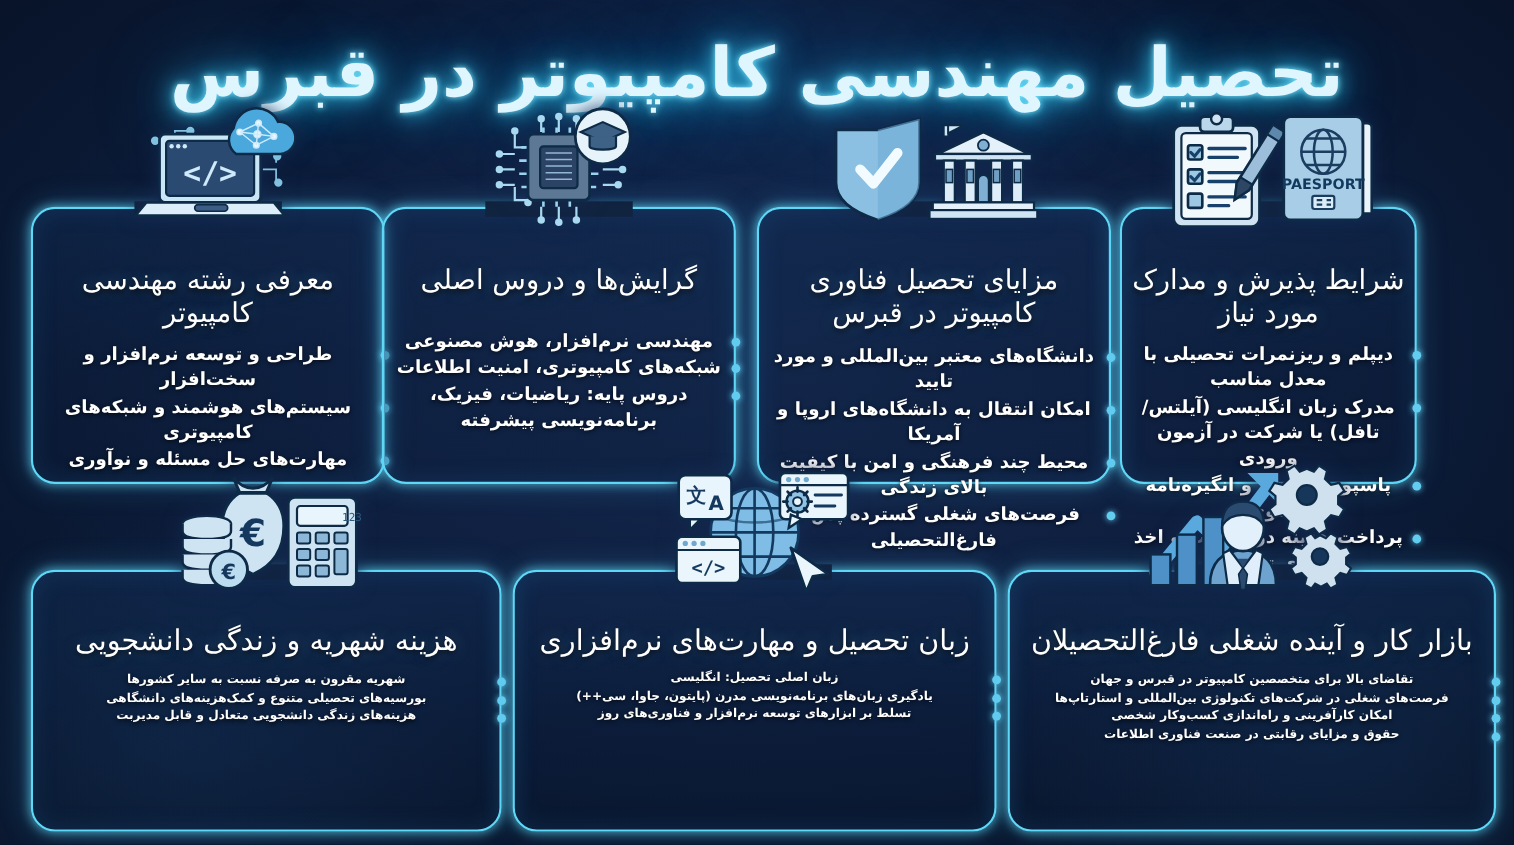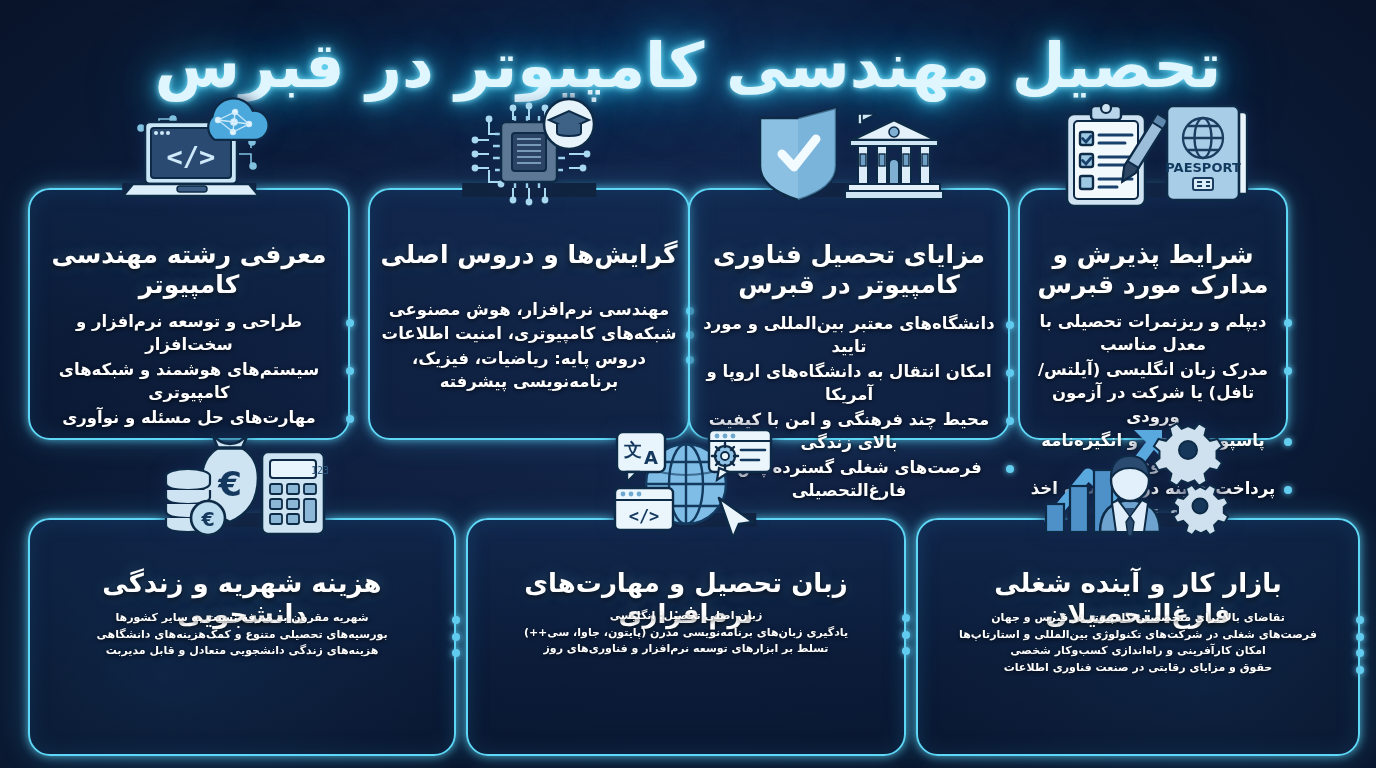--- a/index.html
+++ b/index.html
@@ -55,21 +55,21 @@
     background:#10233f;
   }
   .icon-wrap{
     position:absolute;left:50%;transform:translateX(-50%);
     display:flex;align-items:flex-end;justify-content:center;
     filter:drop-shadow(0 0 8px rgba(20,40,80,.9));
     pointer-events:none;
   }
   .c-title{
     position:absolute;left:8px;right:8px;
-    text-align:center;font-weight:bold;color:#ffffff;
+    text-align:center;font-weight:normal;color:#ffffff;
     line-height:1.18;
     text-shadow:0 2px 6px rgba(0,0,0,.85), 0 0 14px rgba(120,200,240,.35);
   }
   .bullets{
     position:absolute;left:10px;right:10px;
     list-style:none;margin:0;padding:0;
     text-align:center;color:#ffffff;font-weight:bold;line-height:1.42;
     text-shadow:0 1px 4px rgba(0,0,0,.8);
   }
   .bullets li{position:relative;padding:0 0 0 0;margin:0 0 1px 0;}
@@ -141,21 +141,21 @@
       </svg>
     </div>
     <div class="c-title">معرفی رشته مهندسی کامپیوتر</div>
     <ul class="bullets" style="top:122px;">
       <li><span class="bl">طراحی و توسعه نرم‌افزار و سخت‌افزار</span></li>
       <li><span class="bl">سیستم‌های هوشمند و شبکه‌های کامپیوتری</span></li>
       <li><span class="bl">مهارت‌های حل مسئله و نوآوری</span></li>
     </ul>
   </div>
 
-  <div class="card r1" style="left:368px;width:322px;padding-left:24px;">
+  <div class="card r1" style="left:347px;width:322px;padding-left:24px;">
     <div class="frame">
         <div class="notch"></div>
       </div>
     <div class="icon-wrap">
       <svg width="152" height="104" viewBox="0 0 152 104">
         <g stroke="#a8d9f0" stroke-width="2" fill="none">
           <path d="M36 20v12h10M36 52h-12M36 68v12h12M60 18v-10M76 18v-12M92 18v-10M60 86v10M76 86v12M92 86v10
                    M116 38h12M116 52h16M116 66h12M24 38h12M24 66h12"></path>
         </g>
         <g fill="#a8d9f0">
@@ -272,21 +272,21 @@
           <ellipse cx="156" cy="36" rx="8.5" ry="20"></ellipse>
           <path d="M136 36h40M140 24h32M140 48h32"></path>
         </g>
         <text x="156" y="70" text-anchor="middle" font-family="DejaVu Sans, sans-serif" font-size="13" font-weight="bold" fill="#12395e">PAESPORT</text>
         <g stroke="#1b3d60" stroke-width="2" fill="#d9ecf8">
           <rect x="146" y="76" width="20" height="12" rx="2"></rect>
           <path d="M150 80h5M150 84h5M159 80h4M159 84h4"></path>
         </g>
       </svg>
     </div>
-    <div class="c-title">شرایط پذیرش و مدارک مورد قبرس</div>
+    <div class="c-title">شرایط پذیرش و مدارک مورد نیاز</div>
     <ul class="bullets" style="top:122px;">
       <li><span class="bl">دیپلم و ریزنمرات تحصیلی با معدل مناسب</span></li>
       <li><span class="bl">مدرک زبان انگلیسی (آیلتس/تافل) یا شرکت در آزمون ورودی</span></li>
       <li><span class="bl">پاسپورت معتبر و انگیزه‌نامه قوی</span></li>
       <li><span class="bl">پرداخت هزینه درخواست و اخذ ویزای تحصیلی</span></li>
     </ul>
   </div>
 
   <div class="card r2" style="left:28px;width:428px;">
     <div class="frame">

